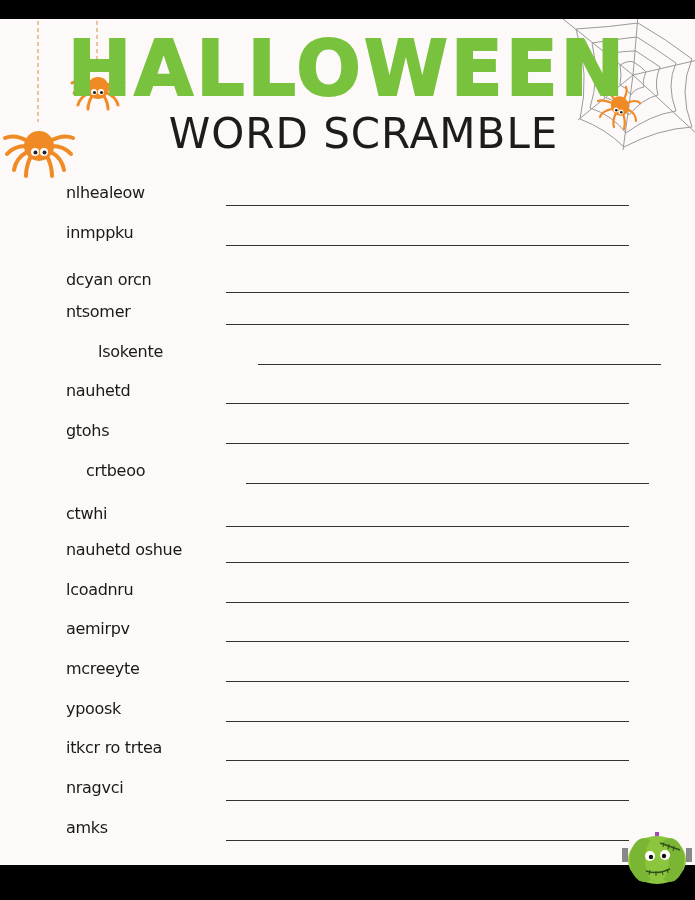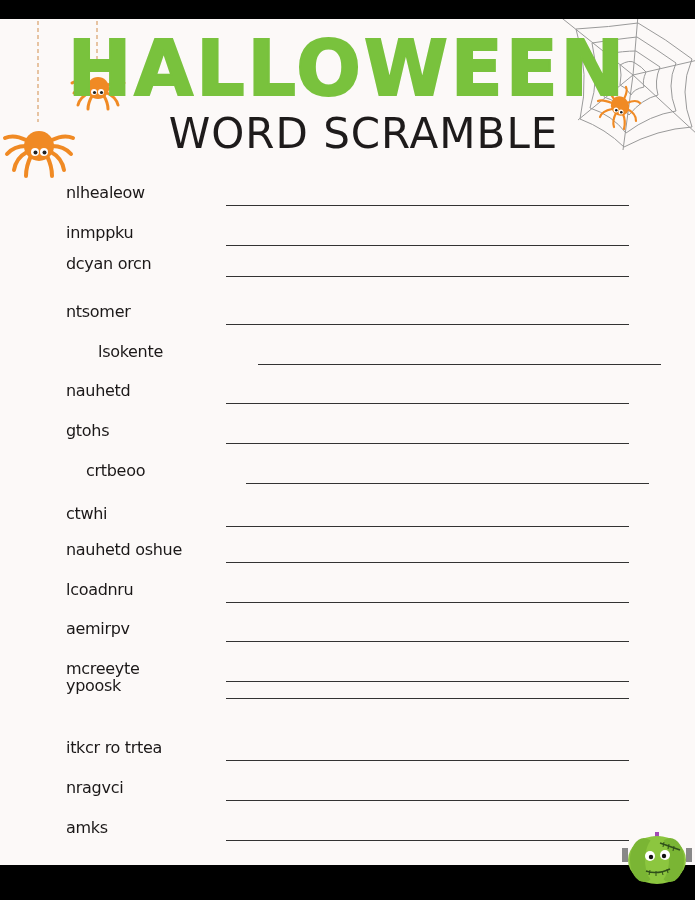--- a/index.html
+++ b/index.html
@@ -120,21 +120,21 @@
 
   <div class="rows">
     <div class="row" style="top:161px;">
         <span class="word">nlhealeow</span>
         <input class="answer-line" value="" style="">
       </div>
     <div class="row" style="top:201px;">
         <span class="word">inmppku</span>
         <input class="answer-line" value="" style="">
       </div>
-    <div class="row" style="top:232px;">
+    <div class="row" style="top:248px;">
         <span class="word">dcyan orcn</span>
         <input class="answer-line" value="" style="">
       </div>
     <div class="row" style="top:280px;">
         <span class="word">ntsomer</span>
         <input class="answer-line" value="" style="">
       </div>
     <div class="row" style="top:320px;margin-left:32px;">
         <span class="word">lsokente</span>
         <input class="answer-line" value="" style="">
@@ -164,21 +164,21 @@
         <input class="answer-line" value="" style="">
       </div>
     <div class="row" style="top:597px;">
         <span class="word">aemirpv</span>
         <input class="answer-line" value="" style="">
       </div>
     <div class="row" style="top:637px;">
         <span class="word">mcreeyte</span>
         <input class="answer-line" value="" style="">
       </div>
-    <div class="row" style="top:654px;">
+    <div class="row" style="top:677px;">
         <span class="word">ypoosk</span>
         <input class="answer-line" value="" style="">
       </div>
     <div class="row" style="top:716px;">
         <span class="word">itkcr ro trtea</span>
         <input class="answer-line" value="" style="">
       </div>
     <div class="row" style="top:756px;">
         <span class="word">nragvci</span>
         <input class="answer-line" value="" style="">

